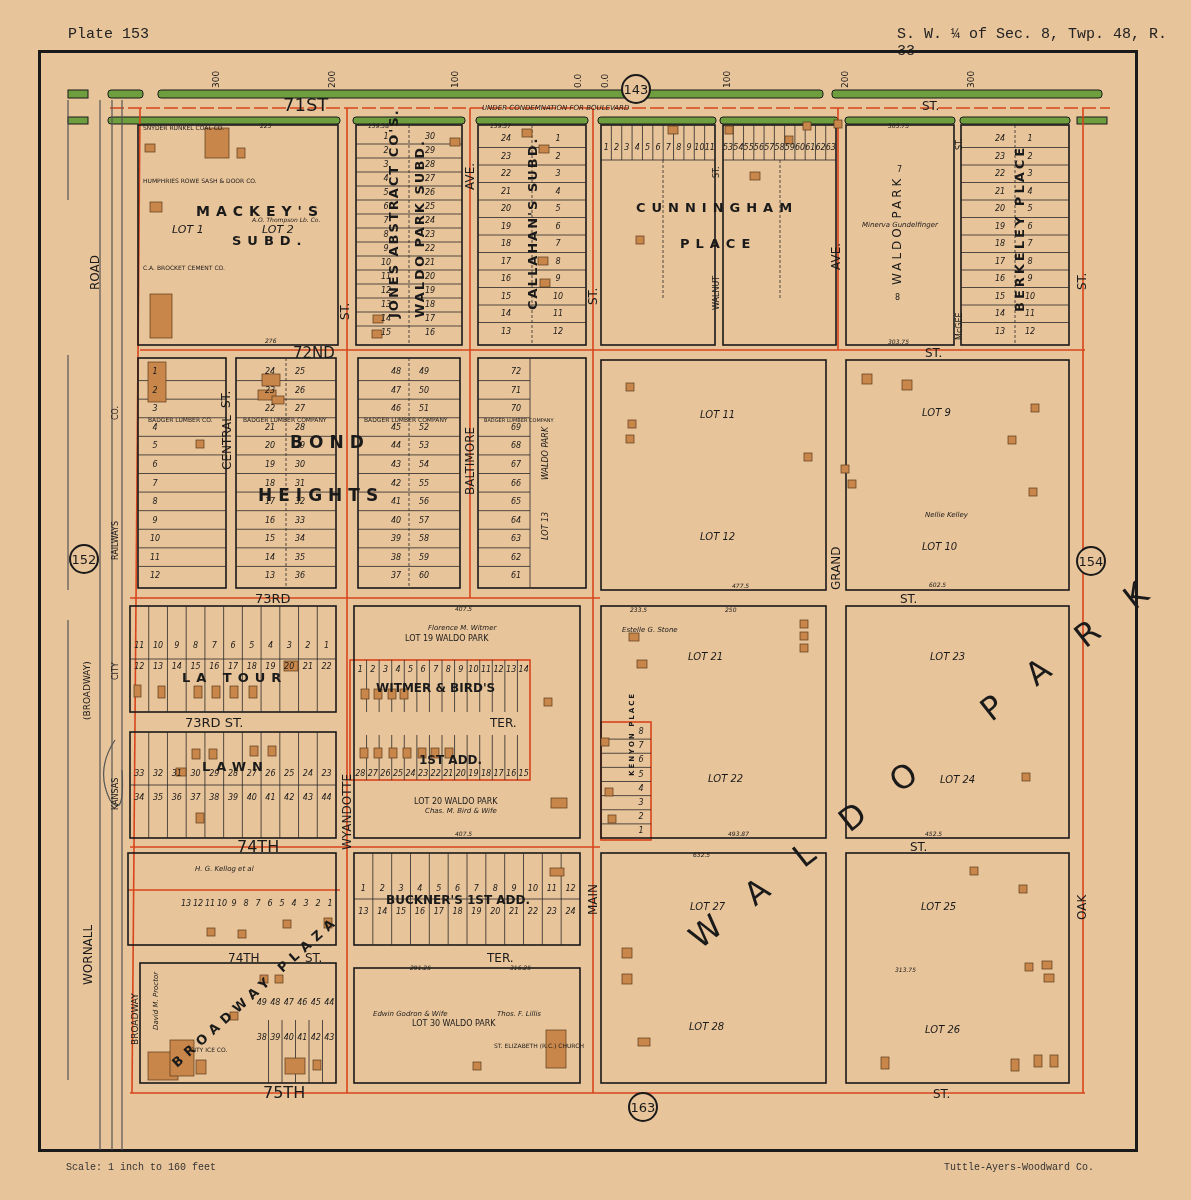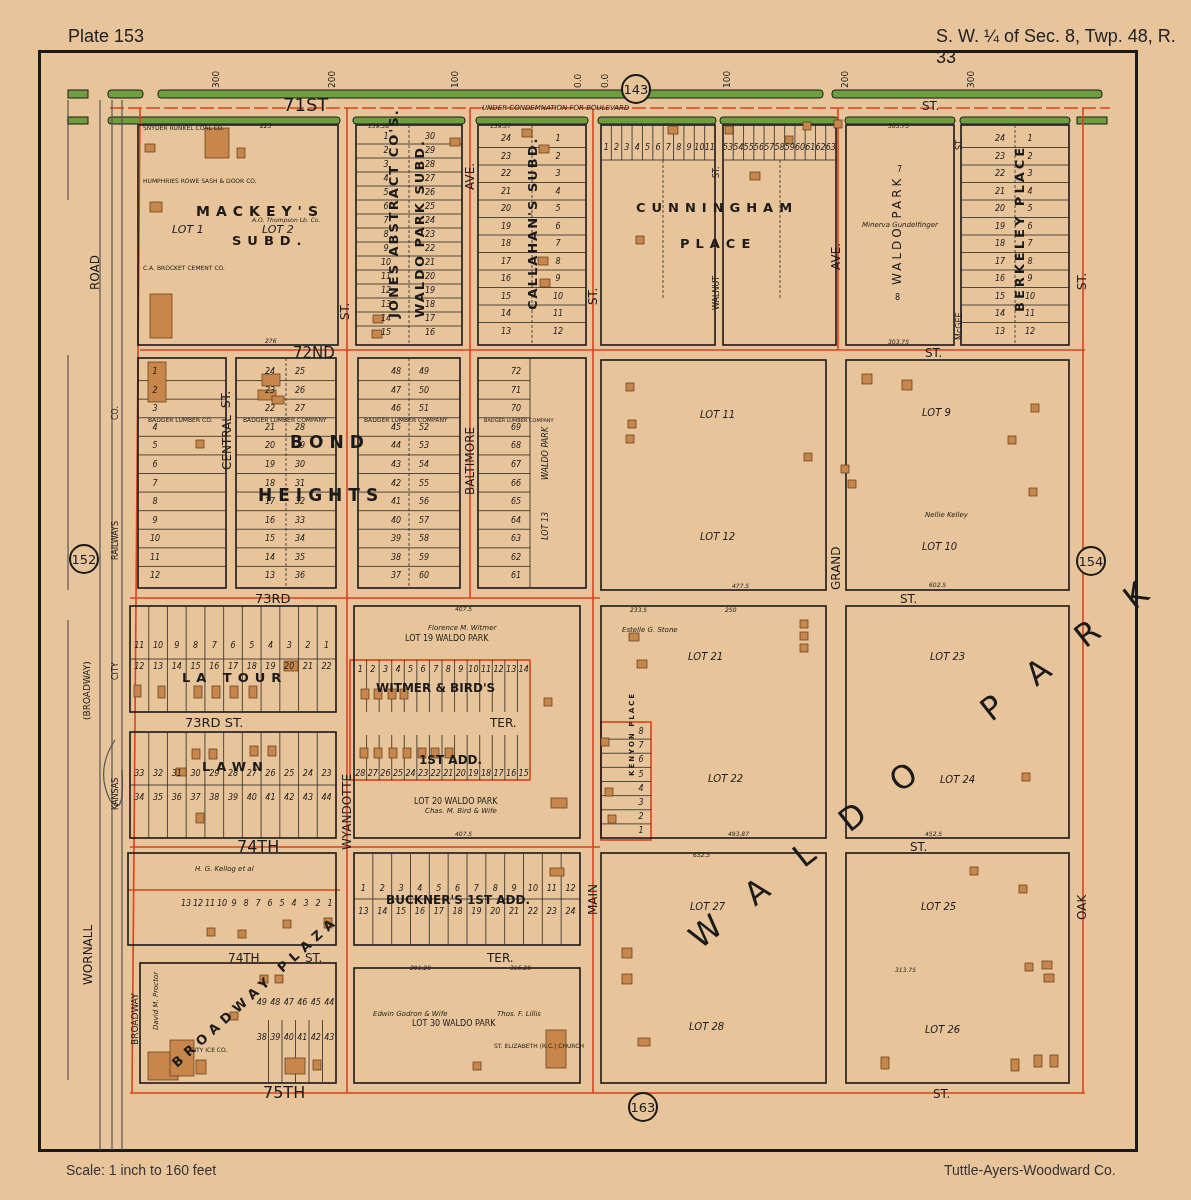--- a/index.html
+++ b/index.html
@@ -1,30 +1,30 @@
 <!DOCTYPE html>
 <html><head>
 <meta charset="utf-8">
 <style>
   html,body{margin:0;padding:0;}
   body{width:1191px;height:1200px;background:#e8c49a;position:relative;overflow:hidden;font-family:"Liberation Sans",sans-serif;color:#1d1d1d;}
-  .hdr{position:absolute;font-size:18px;font-family:Liberation Sans, sans-serif;color:#222;}
-  .ftr{position:absolute;font-size:14px;color:#333;font-family:Liberation Sans, sans-serif;}
+  .hdr{position:absolute;font-size:15px;font-family:Liberation Mono, monospace;color:#222;}
+  .ftr{position:absolute;font-size:10px;color:#333;font-family:Liberation Mono, monospace;}
   .frame{position:absolute;left:38px;top:50px;width:1100px;height:1102px;border:3px solid #1a1a1a;box-sizing:border-box;}
   .map{position:absolute;left:0;top:0;width:1191px;height:1200px;}
   svg text{font-family:"DejaVu Sans",sans-serif;fill:#1a1a1a;}
   .bigl{font-weight:bold;letter-spacing:6px;}
   .it{font-style:italic;}
   .hot{cursor:pointer;}
 </style>
 </head>
 <body>
 
 <div class="hdr" style="left:68px;top:26px;">Plate 153</div>
-<div class="hdr" style="left:936px;top:26px;">S. W. ¼ of Sec. 8, Twp. 48, R. 33</div>
+<div class="hdr" style="left:897px;top:26px;">S. W. ¼ of Sec. 8, Twp. 48, R. 33</div>
 <div class="frame"></div>
 <div class="ftr" style="left:66px;top:1162px;">Scale: 1 inch to 160 feet</div>
 <div class="ftr" style="left:944px;top:1162px;">Tuttle-Ayers-Woodward Co.</div>
 
 <svg class="map" viewBox="0 0 1191 1200">
 
   <g fill="#6f9e3f" stroke="#1a1a1a" stroke-width="1">
     <rect x="68" y="90" width="20" height="8"></rect>
     <rect x="108" y="90" width="35" height="8" rx="3"></rect>
     <rect x="158" y="90" width="665" height="8" rx="3"></rect>

